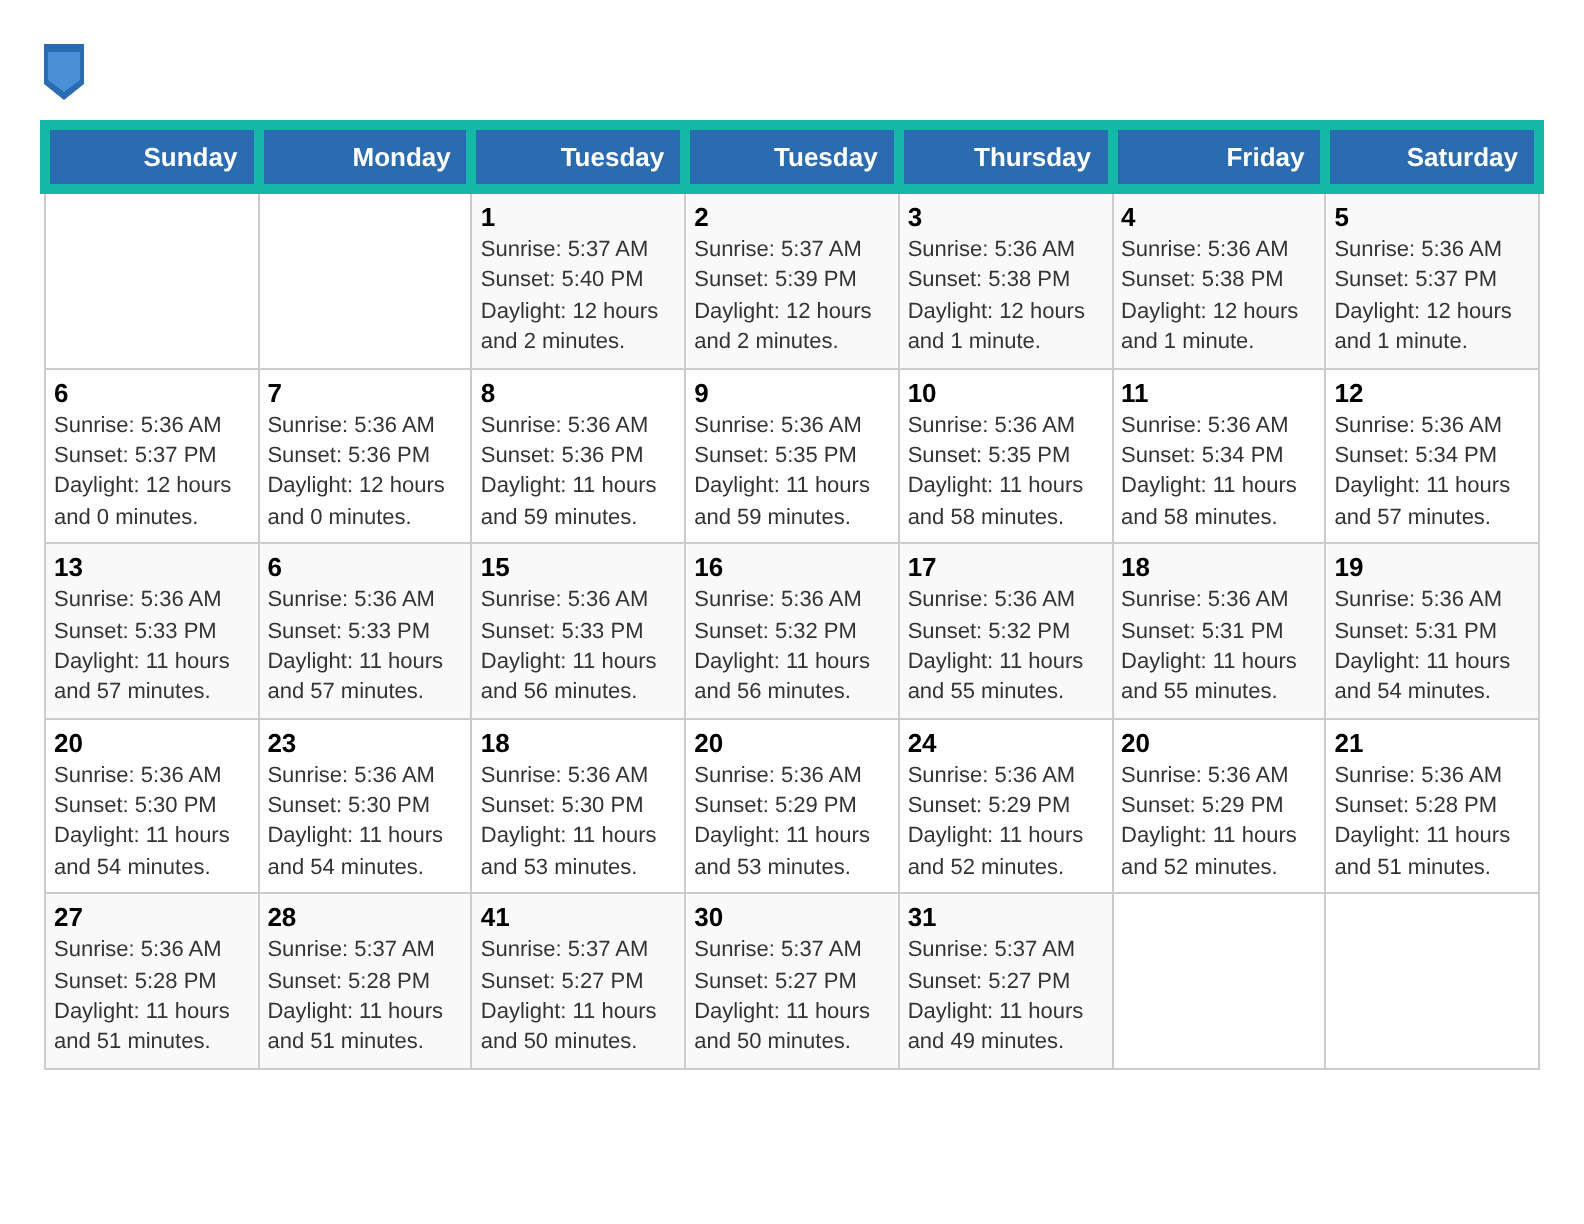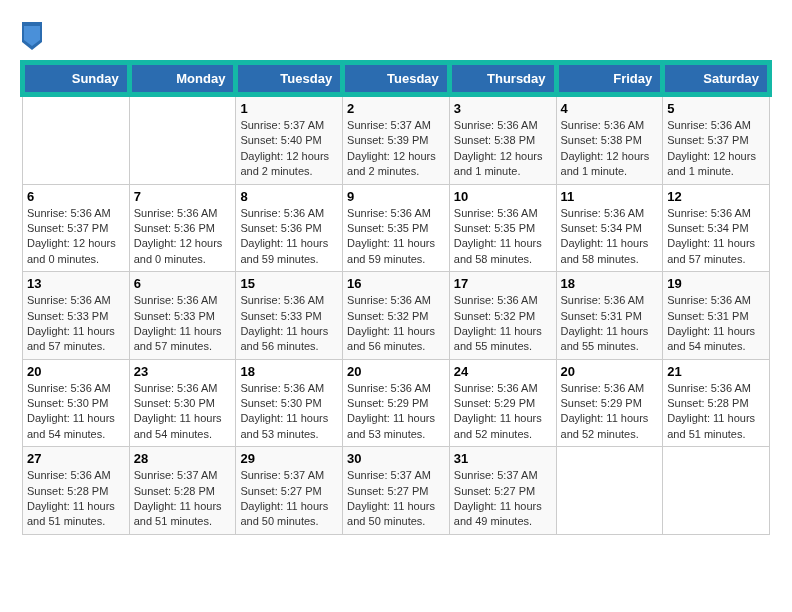--- a/index.html
+++ b/index.html
@@ -294,21 +294,21 @@
 Sunset: 5:28 PM
 Daylight: 11 hours and 51 minutes.</div>
         </td>
         <td>
           <span class="day-number">28</span>
           <div class="day-info" style="white-space: pre-line;">Sunrise: 5:37 AM
 Sunset: 5:28 PM
 Daylight: 11 hours and 51 minutes.</div>
         </td>
         <td>
-          <span class="day-number">29</span>
+          <span class="day-number">41</span>
           <div class="day-info" style="white-space: pre-line;">Sunrise: 5:37 AM
 Sunset: 5:27 PM
 Daylight: 11 hours and 50 minutes.</div>
         </td>
         <td>
           <span class="day-number">30</span>
           <div class="day-info" style="white-space: pre-line;">Sunrise: 5:37 AM
 Sunset: 5:27 PM
 Daylight: 11 hours and 50 minutes.</div>
         </td>

